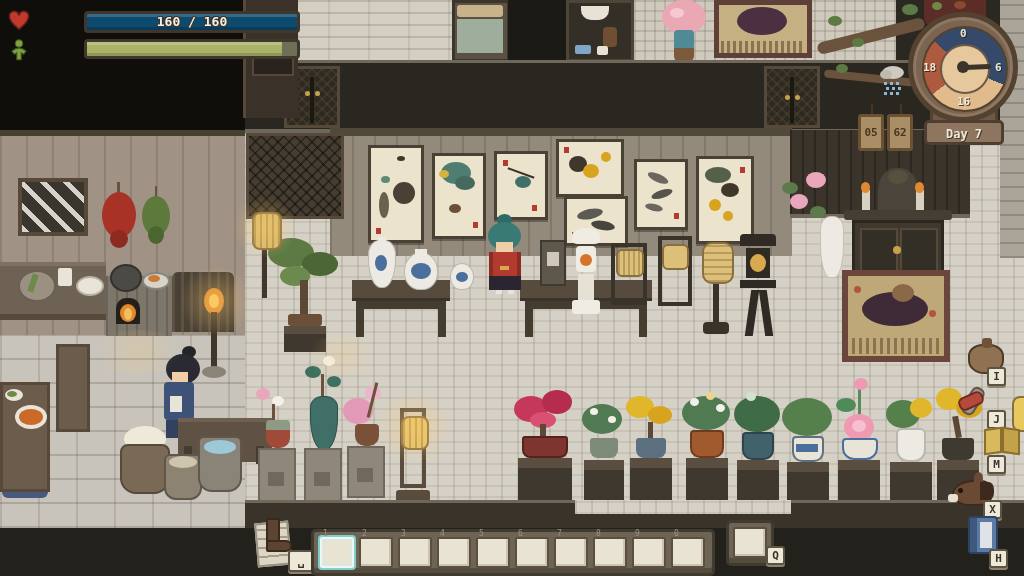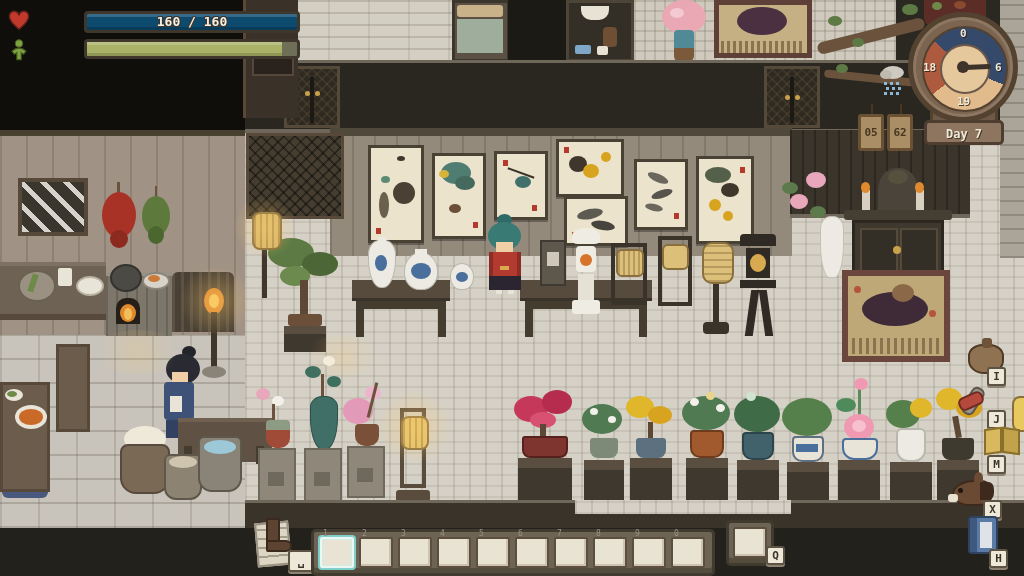--- a/index.html
+++ b/index.html
@@ -484,21 +484,21 @@
 
   <div class="a" style="left:930px;top:98px;width:68px;height:46px;background:#6e5946;border-radius:6px 6px 10px 10px;border:3px solid #53422f;box-sizing:border-box;"></div>
   <div class="a" style="left:908px;top:12px;width:110px;height:110px;border-radius:50%;background:#7c6550;border:5px solid #53422f;box-sizing:border-box;box-shadow:inset 0 0 0 3px #8d7762;">
     <i class="a" style="left:9px;top:9px;width:82px;height:82px;border-radius:50%;
        background:conic-gradient(from 0deg, #35496b 0deg 112deg, #e2bb8d 112deg 232deg, #ad5a3e 232deg 312deg, #35496b 312deg 360deg);border:2px solid #53422f;"></i>
     <i class="a" style="left:27px;top:27px;width:46px;height:46px;border-radius:50%;background:#e5c89b;border:2px solid #6b584a;"></i>
     <i class="a" style="left:50px;top:48px;width:28px;height:5px;background:#3e332a;border-radius:2px;transform-origin:0 50%;transform:rotate(-2deg);"></i>
     <i class="a" style="left:44px;top:44px;width:12px;height:12px;border-radius:50%;background:#3e332a;"></i>
     <span class="clocknum" style="left:47px;top:10px;">0</span>
     <span class="clocknum" style="left:82px;top:44px;">6</span>
-    <span class="clocknum" style="left:44px;top:78px;">19</span>
+    <span class="clocknum" style="left:44px;top:78px;">16</span>
     <span class="clocknum" style="left:10px;top:44px;">18</span>
   </div>
   <div class="a" style="left:924px;top:120px;width:80px;height:25px;background:#8d7560;border:3px solid #4f3e2f;border-radius:5px;box-sizing:border-box;text-align:center;">
     <span style="color:#f0e8d4;font:bold 12px 'DejaVu Sans Mono',monospace;line-height:19px;text-shadow:1px 1px 0 #3f362c;">Day 7</span>
   </div>
   <div class="a" style="left:880px;top:64px;width:26px;height:32px;">
     <i class="blob" style="left:2px;top:2px;width:22px;height:13px;background:#cfcabf;"></i>
     <i class="blob" style="left:0px;top:6px;width:12px;height:9px;background:#bfbaae;"></i>
     <i class="a" style="left:4px;top:18px;width:18px;height:3px;background:repeating-linear-gradient(90deg,#8cb8d8 0 3px,transparent 3px 6px);"></i>
     <i class="a" style="left:6px;top:23px;width:16px;height:3px;background:repeating-linear-gradient(90deg,#8cb8d8 0 3px,transparent 3px 6px);"></i>

